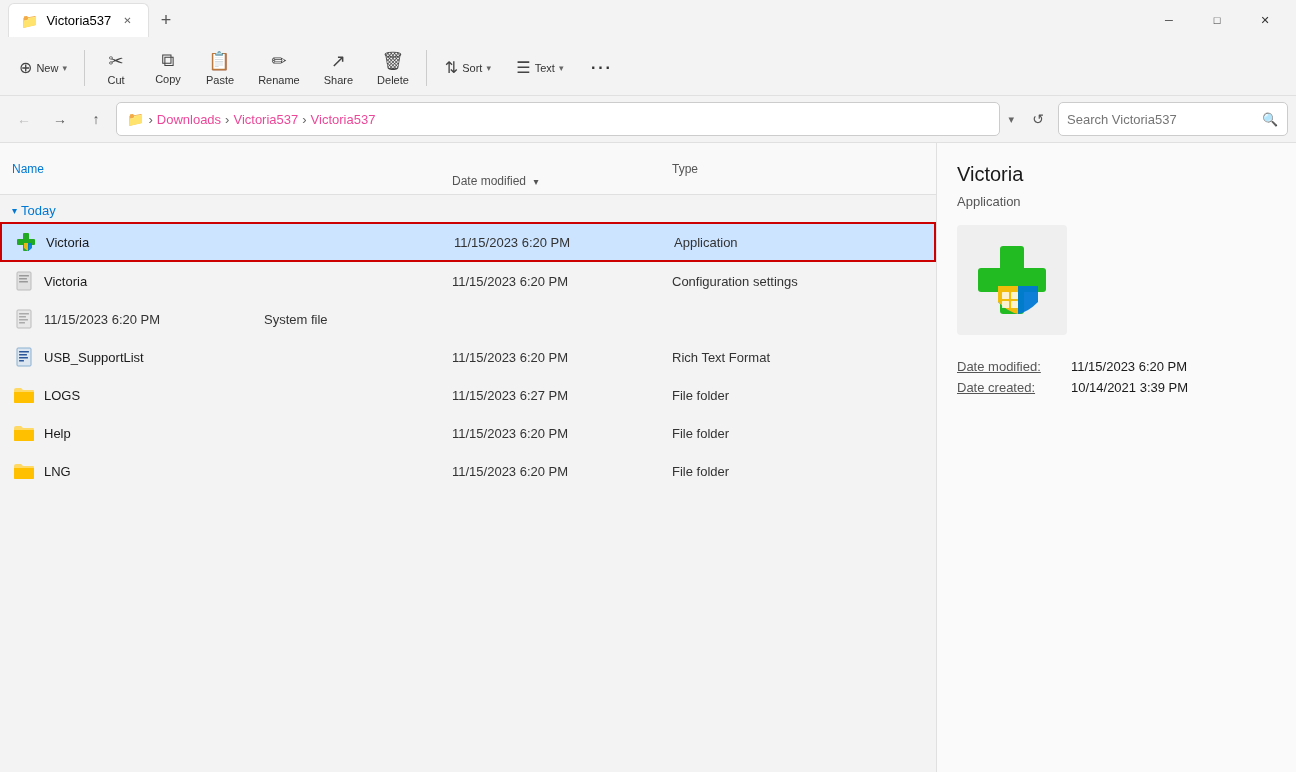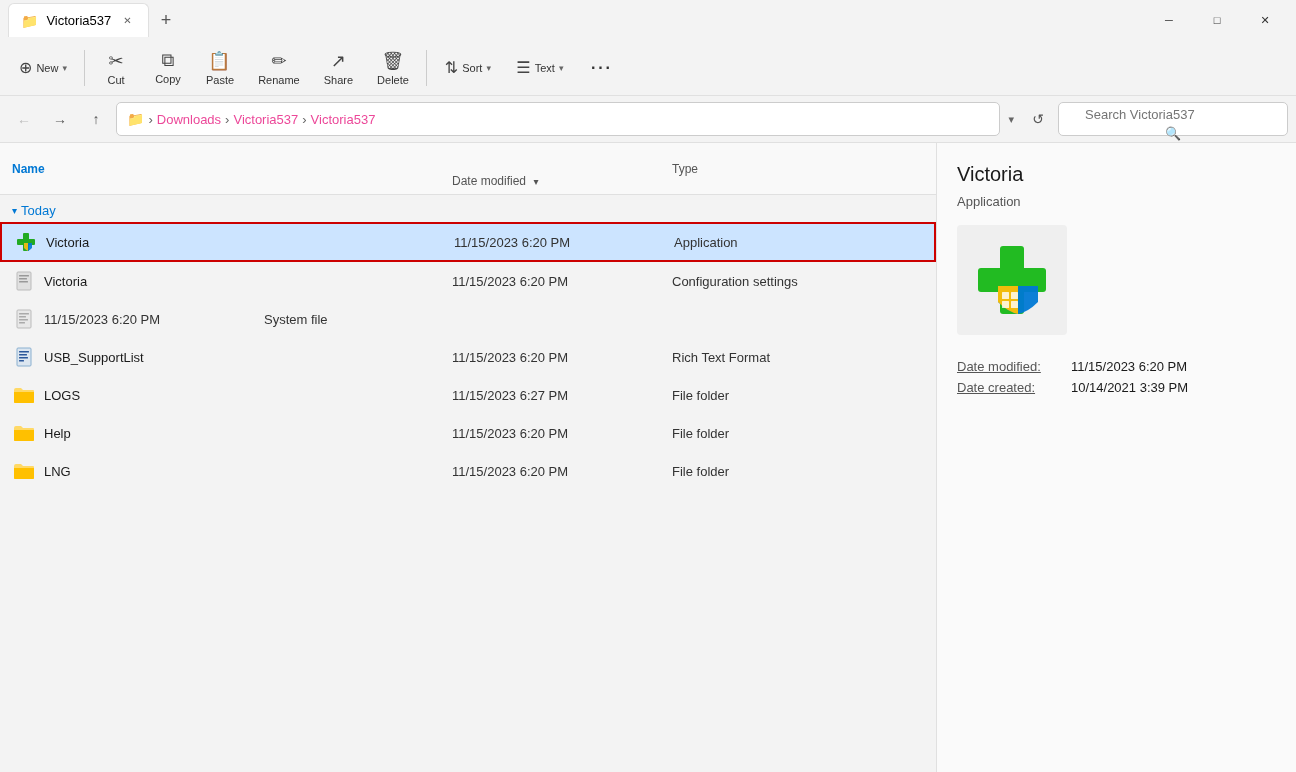--- a/index.html
+++ b/index.html
@@ -60,38 +60,38 @@
     .breadcrumb-sep { color: #666; }
     .breadcrumb-item { color: #ec4899; }
     .address-dropdown { background: none; border: none; cursor: pointer; color: #666; font-size: 11px; padding: 0 4px; }
     .refresh-btn {
       background: none; border: none; cursor: pointer; width: 32px; height: 32px;
       border-radius: 4px; display: flex; align-items: center; justify-content: center; font-size: 14px; color: #555;
     }
     .search-box {
       display: flex; align-items: center;
       background: #fff; border: 1px solid #ccc; border-radius: 5px;
-      padding: 4px 8px; height: 34px; width: 230px; gap: 4px; flex-direction: column;
+      padding: 4px 8px; height: 34px; width: 230px; gap: 4px;
     }
     .search-input { border: none; outline: none; font-size: 13px; flex: 1; color: #999; background: transparent; }
     .search-icon { color: #555; font-size: 13px; cursor: pointer; }
 
     
     .main-content { display: flex; flex: 1; overflow: hidden; }
 
     
     .file-list-area { flex: 1; overflow-y: auto; padding: 0; }
 
     
     .column-headers {
       display: flex; align-items: center;
       padding: 6px 12px; border-bottom: 1px solid #e0e0e0;
       background: #f9f9f9; position: sticky; top: 0;
     }
-    .col-name { flex: 0 0 440px; font-size: 12px; color: #0078d4; cursor: pointer; font-weight: bold; }
+    .col-name { flex: 0 0 440px; font-size: 12px; color: #0078d4; cursor: pointer; }
     .col-date { flex: 0 0 220px; font-size: 12px; color: #555; margin-top: 25px; }
     .col-type { flex: 1; font-size: 12px; color: #555; }
     .col-sort-icon { font-size: 10px; margin-left: 4px; }
 
     
     .group-header {
       display: flex; align-items: center; padding: 8px 12px 4px;
       font-size: 13px; color: #0078d4; gap: 4px; cursor: pointer;
     }
     .group-chevron { font-size: 10px; }

